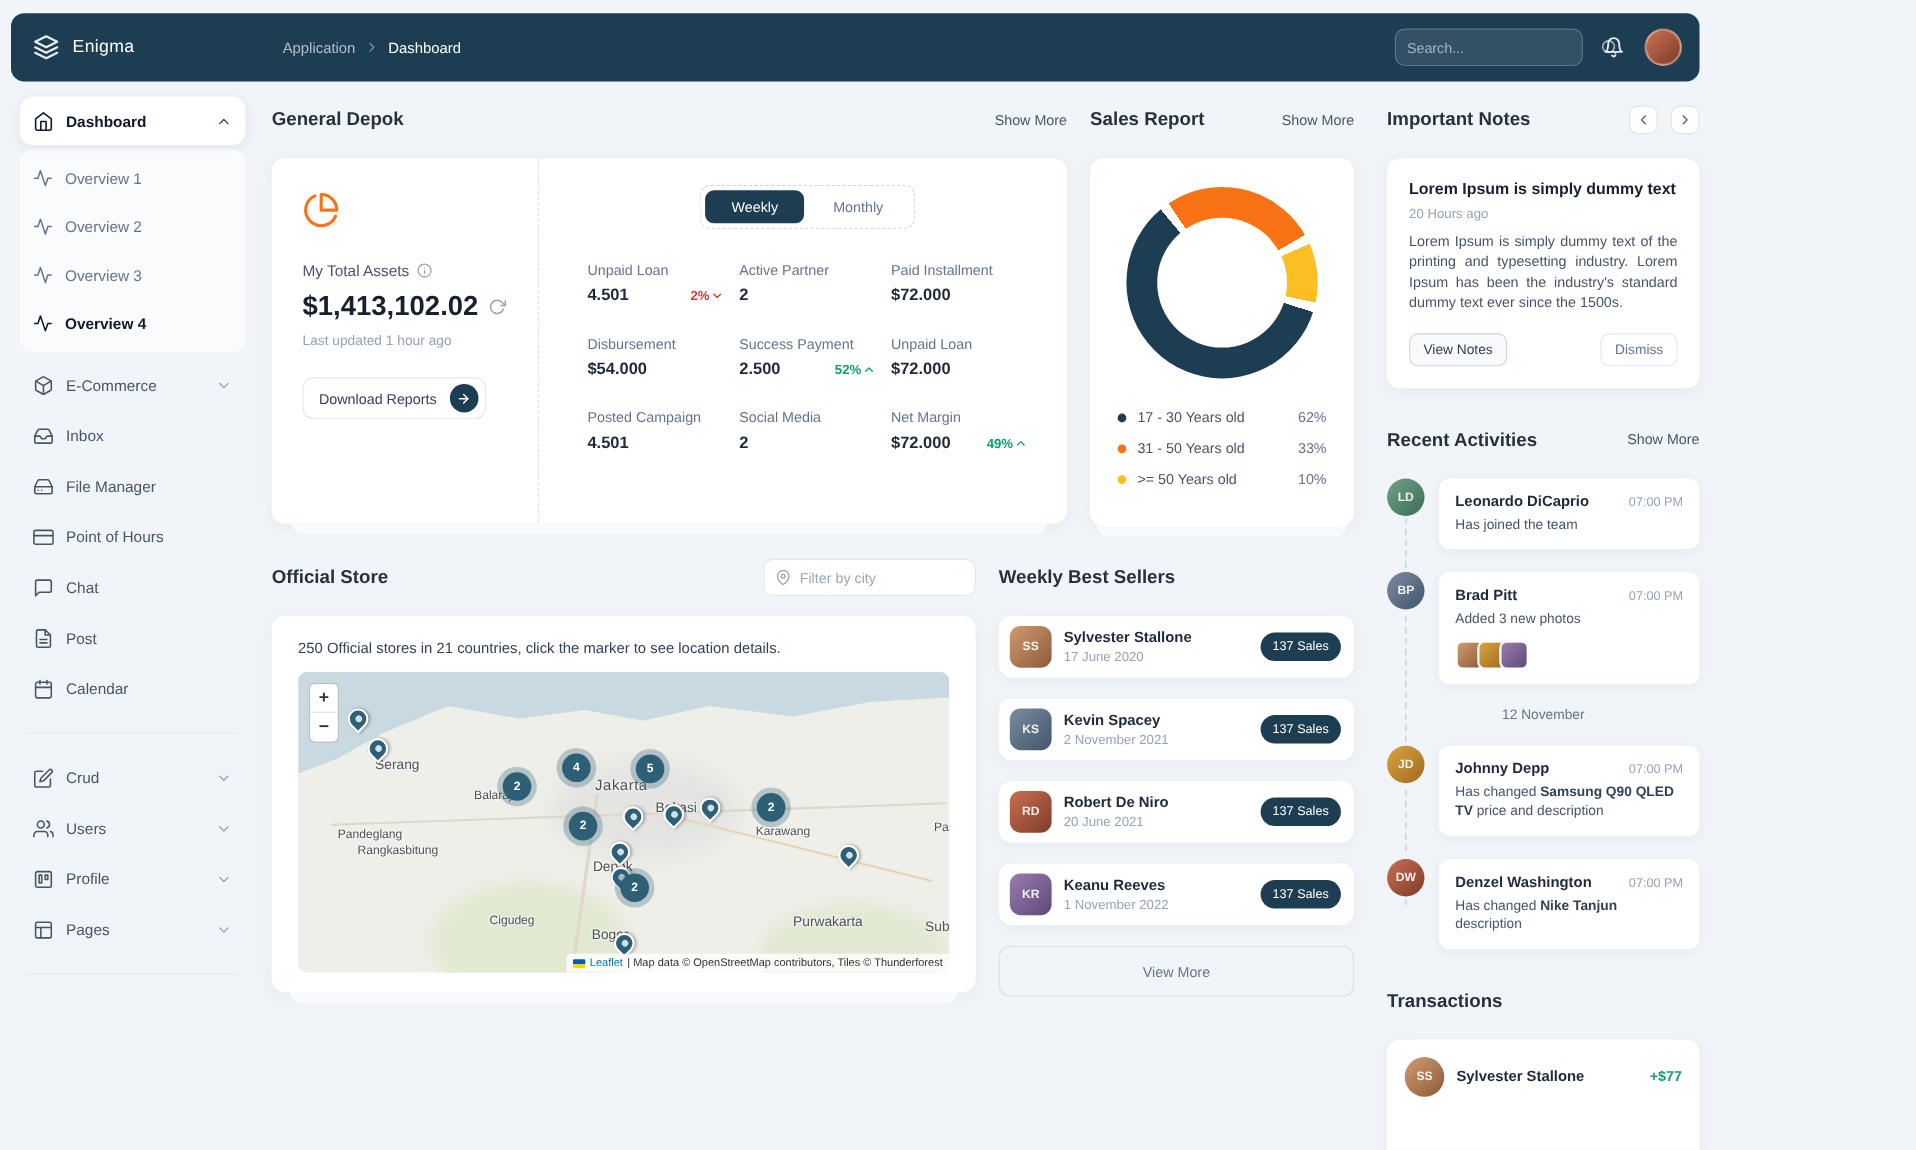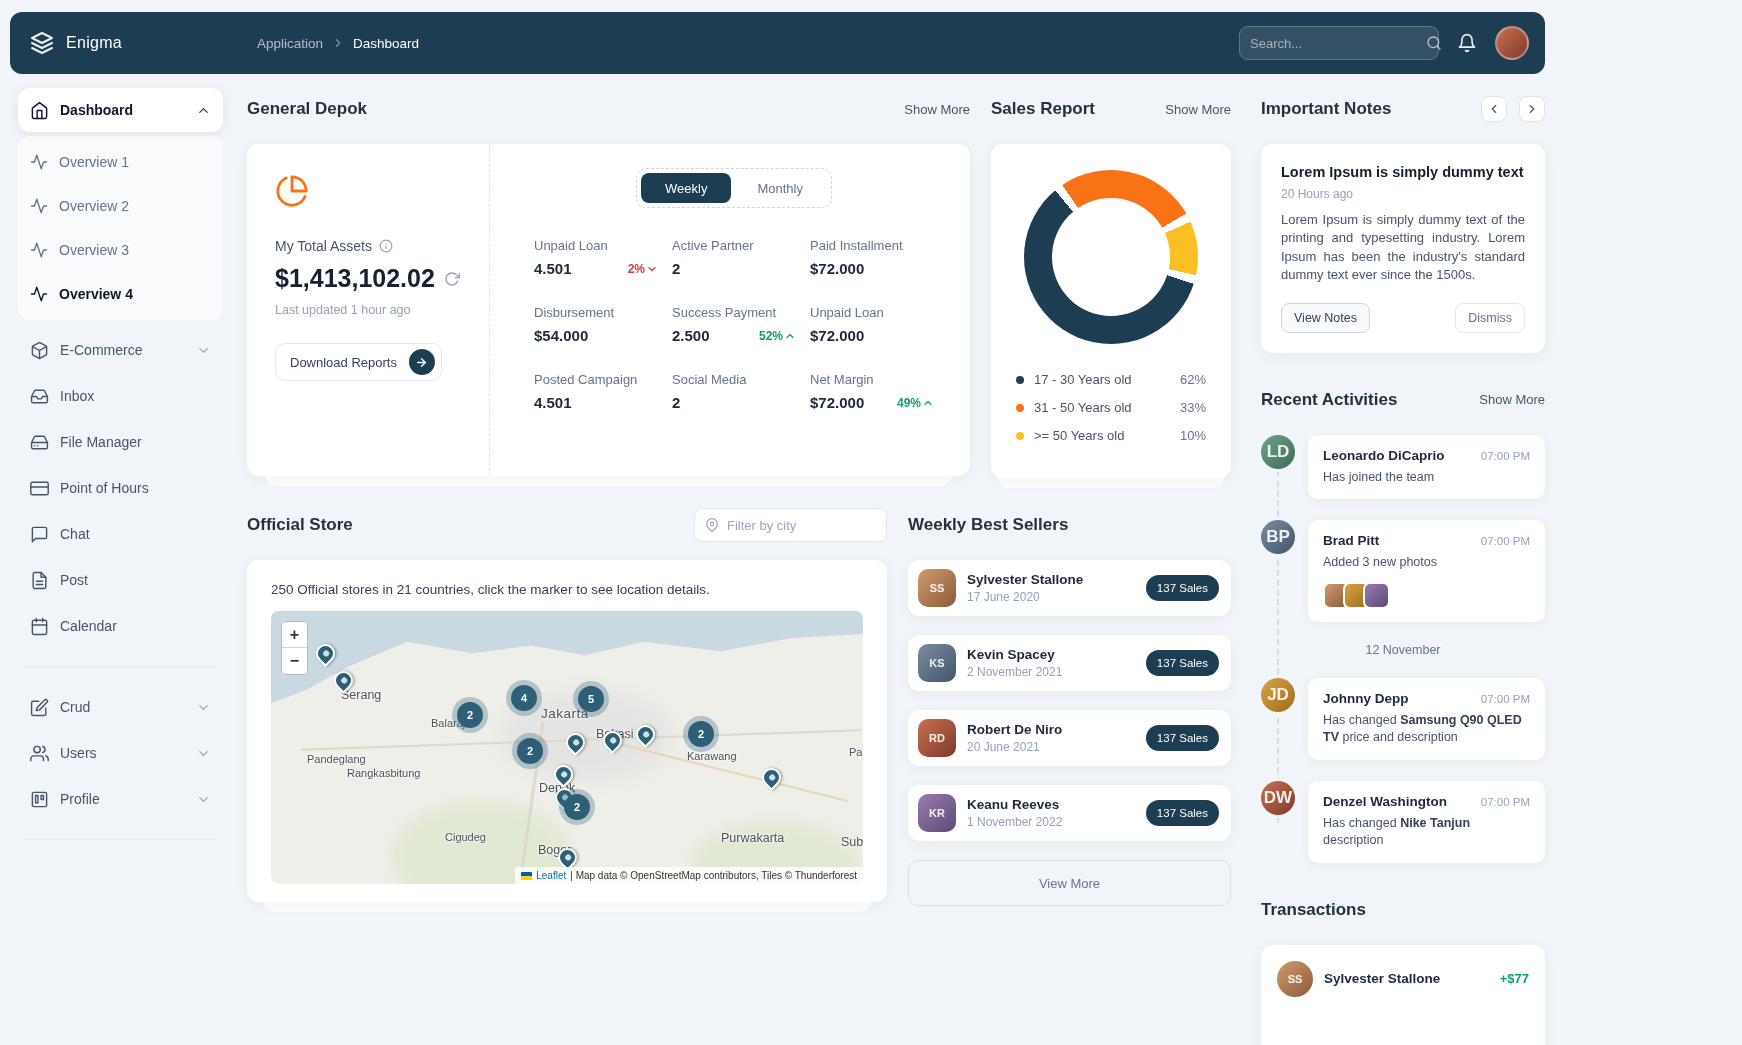--- a/index.html
+++ b/index.html
@@ -10,21 +10,21 @@
   .app { position:absolute; left:10px; top:12px; width:1535px; }
 
   
   .topbar { height:62px; background:#1d3d53; border-radius:12px; display:flex; align-items:center; padding:0 16px 0 20px; color:#fff; }
   .brand { display:flex; align-items:center; gap:12px; width:227px; font-size:16px; letter-spacing:.3px; }
   .breadcrumb { display:flex; align-items:center; gap:8px; font-size:13.5px; }
   .bc-parent { color:rgba(255,255,255,.65); }
   .bc-sep { color:rgba(255,255,255,.45); }
   .bc-current { color:#fff; }
   .topbar-right { margin-left:auto; display:flex; align-items:center; gap:18px; }
-  .search-box { width:200px; height:34px; background:rgba(255,255,255,.10); border:1px solid rgba(255,255,255,.22); border-radius:9px; display:flex; align-items:center; padding:0 10px; }
+  .search-box { width:171px; height:34px; background:rgba(255,255,255,.10); border:1px solid rgba(255,255,255,.22); border-radius:9px; display:flex; align-items:center; padding:0 10px; }
   .search-box input { flex:1; background:transparent; border:none; outline:none; color:#e2e8f0; font-size:13px; font-family:inherit; }
   .search-box input::placeholder { color:rgba(255,255,255,.55); }
   .icon-btn { background:transparent; border:none; color:#e8eef2; cursor:pointer; display:flex; }
   .avatar { border-radius:50%; display:flex; align-items:center; justify-content:center; color:rgba(255,255,255,.9); font-weight:bold; overflow:hidden; flex-shrink:0; }
   .hdr-avatar { width:34px; height:34px; border:2px solid rgba(255,255,255,.35); font-size:12px; }
   .g1 { background:linear-gradient(135deg,#d29b6e,#8c5a3b); }
   .g2 { background:linear-gradient(135deg,#7a8ca0,#41566b); }
   .g3 { background:linear-gradient(135deg,#c96f50,#7e3b2a); }
   .g4 { background:linear-gradient(135deg,#9a7bb0,#5d4a77); }
   .g5 { background:linear-gradient(135deg,#6fa58a,#3c6b55); }
@@ -133,21 +133,21 @@
   .note-body { font-size:13px; color:#475569; line-height:1.42; text-align:justify; }
   .note-actions { display:flex; margin-top:18px; }
   .btn-sm { height:30px; padding:0 12px; border-radius:8px; font-size:12.5px; font-family:inherit; cursor:pointer; }
   .btn-viewnotes { background:#f8fafc; border:1px solid #cbd5e1; color:#334155; }
   .btn-dismiss { margin-left:auto; background:#fff; border:1px solid #e2e8f0; color:#64748b; }
 
   .ra-head { margin-top:32px; }
   .timeline { position:relative; }
   .timeline::before { content:""; position:absolute; left:16px; top:6px; bottom:40px; border-left:2px dashed #d3dce6; }
   .activity { display:flex; gap:13px; margin-bottom:21px; position:relative; }
-  .act-avatar { width:34px; height:34px; font-size:17px; box-shadow:0 0 0 3px #f1f5f9; position:relative; z-index:1; }
+  .act-avatar { width:34px; height:34px; font-size:11px; box-shadow:0 0 0 3px #f1f5f9; position:relative; z-index:1; }
   .act-card { flex:1; background:#fff; border-radius:10px; padding:13px 15px; box-shadow:0 2px 10px rgba(30,41,59,.05); }
   .act-top { display:flex; align-items:baseline; }
   .act-name { font-size:13.5px; font-weight:bold; color:#1e293b; }
   .act-time { margin-left:auto; font-size:11.5px; color:#94a3b8; }
   .act-text { font-size:12.5px; color:#475569; margin-top:6px; line-height:1.4; }
   .act-text b { color:#334155; }
   .act-photos { display:flex; margin-top:10px; }
   .act-photo { width:27px; height:27px; border-radius:7px; border:2px solid #fff; margin-right:-7px; }
   .date-divider { text-align:center; font-size:12.5px; color:#64748b; margin:2px 0 21px; position:relative; z-index:1; }
   .date-divider span { background:#f1f5f9; padding:0 12px; }
@@ -367,20 +367,35 @@
       </div>
       <div class="side-item">
         <span class="ic">
             <svg width="19" height="19" viewBox="0 0 24 24" fill="none" stroke="currentColor" stroke-width="1.8" stroke-linecap="round" stroke-linejoin="round">
               <rect x="3" y="3" width="18" height="18" rx="2" ry="2"></rect>
               <rect x="7" y="7" width="3" height="9"></rect>
               <rect x="14" y="7" width="3" height="5"></rect>
             </svg>
           </span>
         <span>Profile</span>
+        <span class="chev ic">
+            <svg width="15" height="15" viewBox="0 0 24 24" fill="none" stroke="currentColor" stroke-width="2" stroke-linecap="round" stroke-linejoin="round">
+              <polyline points="6 9 12 15 18 9"></polyline>
+            </svg>
+          </span>
+      </div>
+      <div class="side-item">
+        <span class="ic">
+            <svg width="19" height="19" viewBox="0 0 24 24" fill="none" stroke="currentColor" stroke-width="1.8" stroke-linecap="round" stroke-linejoin="round">
+              <rect x="3" y="3" width="18" height="18" rx="2" ry="2"></rect>
+              <line x1="3" y1="9" x2="21" y2="9"></line>
+              <line x1="9" y1="21" x2="9" y2="9"></line>
+            </svg>
+          </span>
+        <span>Pages</span>
         <span class="chev ic">
             <svg width="15" height="15" viewBox="0 0 24 24" fill="none" stroke="currentColor" stroke-width="2" stroke-linecap="round" stroke-linejoin="round">
               <polyline points="6 9 12 15 18 9"></polyline>
             </svg>
           </span>
       </div>
 
       <div class="side-divider"></div>
     </aside>
 
@@ -564,21 +579,21 @@
               <div class="road" style="left:260px;top:110px;width:3px;height:150px;transform:rotate(8deg);"></div>
               <div class="road" style="left:340px;top:160px;width:240px;transform:rotate(14deg);background:#e6d6b4;"></div>
 
               <span class="map-label med" style="left:70px;top:77px;">Serang</span>
               <span class="map-label big" style="left:270px;top:95px;">Jakarta</span>
               <span class="map-label med" style="left:325px;top:116px;">Bekasi</span>
               <span class="map-label med" style="left:268px;top:170px;">Depok</span>
               <span class="map-label med" style="left:267px;top:232px;">Bogor</span>
               <span class="map-label med" style="left:450px;top:220px;">Purwakarta</span>
               <span class="map-label" style="left:36px;top:142px;">Pandeglang</span>
-              <span class="map-label" style="left:76px;top:156px;text-align:right;">Rangkasbitung</span>
+              <span class="map-label" style="left:54px;top:156px;text-align:right;">Rangkasbitung</span>
               <span class="map-label" style="left:416px;top:139px;">Karawang</span>
               <span class="map-label" style="left:174px;top:220px;">Cigudeg</span>
               <span class="map-label" style="left:160px;top:106px;">Balaraja</span>
               <span class="map-label med" style="left:570px;top:224px;">Subang</span>
               <span class="map-label" style="left:578px;top:135px;">Pamanukan</span>
 
               <span class="pin" style="left:45px;top:33px;"></span>
               <span class="pin" style="left:63px;top:60px;"></span>
               <span class="pin" style="left:295px;top:122px;"></span>
               <span class="pin" style="left:332px;top:120px;"></span>

